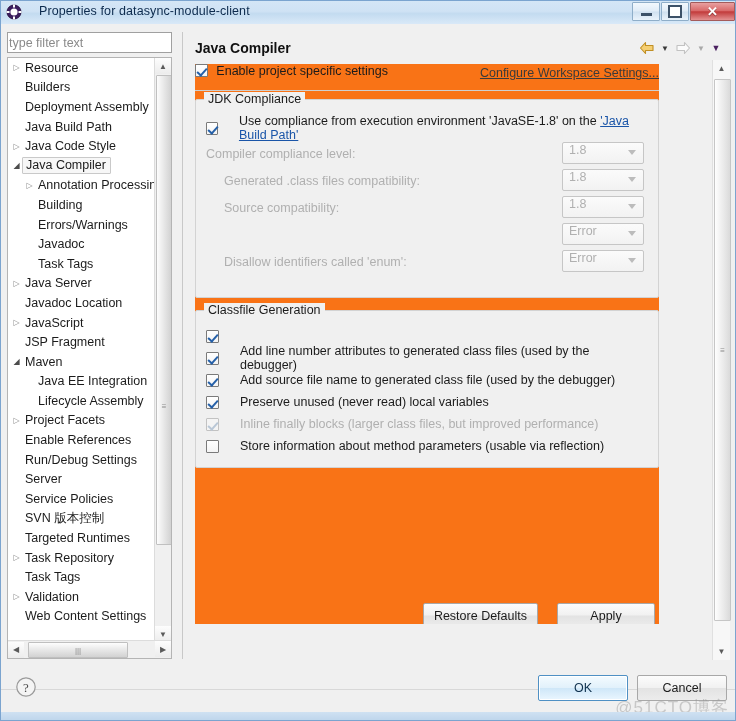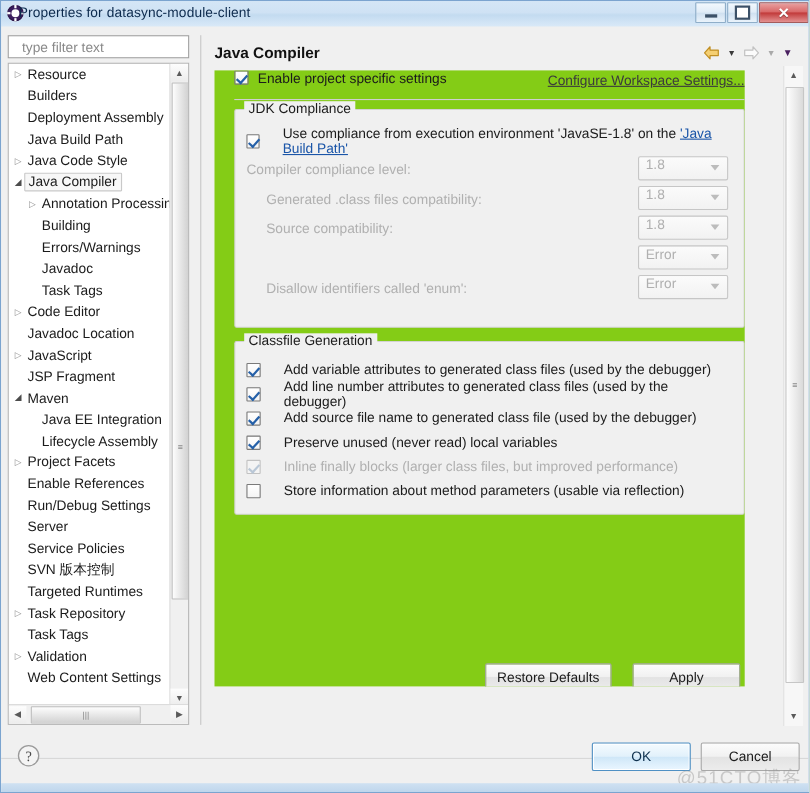--- a/index.html
+++ b/index.html
@@ -26,21 +26,21 @@
     width: 736px; height: 23px;
     background: linear-gradient(180deg,#d4e6f6 0%, #cfe2f4 45%, #c3dbf0 55%, #d9e9f8 100%);
     box-sizing: border-box;
   }
   .tb-icon {
     position: absolute; left: 5px; top: 3px;
     width: 16px; height: 16px;
   }
   .tb-icon svg { display:block; }
   .tb-title {
-    position: absolute; left: 16px; top: 3px;
+    position: absolute; left: 38px; top: 3px;
     font-size: 12.5px;
     color: #0c2a4d;
     white-space: nowrap;
     letter-spacing: .1px;
   }
   .tb-buttons { position:absolute; right:2px; top:1px; display:flex; gap:0px; }
   .tb-btn {
     width: 28px; height: 19px;
     box-sizing: border-box;
     border: 1px solid #8faec9;
@@ -69,21 +69,21 @@
   
   .filter-box {
     position: absolute; left: 6px; top: 8px;
     width: 165px; height: 21px;
     box-sizing: border-box;
     border: 1px solid #a0a0a0;
     background: #ffffff;
     font-family: "Liberation Sans", sans-serif;
     font-size: 12.5px;
     color: #7a7a7a;
-    padding: 2px 12px;
+    padding: 2px 1px;
     outline: none;
   }
   .filter-box::placeholder { color:#8a8a8a; opacity:1; }
 
   
   .tree-panel {
     position: absolute; left: 6px; top: 33px;
     width: 165px; height: 602px;
     box-sizing: border-box;
     background: #ffffff;
@@ -191,23 +191,22 @@
     position:absolute; right: 8px; top: 7px;
     display:flex; align-items:center; gap: 3px;
   }
   .nav-arrow { width:18px; height:18px; display:flex; align-items:center; justify-content:center; }
   .nav-chev { width:12px; height:18px; display:flex; align-items:center; justify-content:center; font-size:8px; color:#3a3a3a; }
   .nav-chev.purple { color:#4a2060; font-size:9px; }
 
   .content-inner {
     position:absolute; left: 12px; top: 32px;
     width: 464px; height: 560px;
-    background: #84cc16;
+    background: #f97316;
     overflow: hidden;
-    padding-left: 18px;
   }
 
   .row-top {
     position: relative; height: 22px;
   }
   .cb {
     display:inline-block;
     width: 13px; height: 13px;
     box-sizing: border-box;
     border: 1px solid #7a7a7a;
@@ -451,21 +450,21 @@
           <div class="tree-item indent-1">
             <span class="tw empty">·</span>
             <span class="tree-label">Javadoc</span>
           </div>
           <div class="tree-item indent-1">
             <span class="tw empty">·</span>
             <span class="tree-label">Task Tags</span>
           </div>
           <div class="tree-item">
             <span class="tw">▷</span>
-            <span class="tree-label">Code Editor</span>
+            <span class="tree-label">Java Server</span>
           </div>
           <div class="tree-item">
             <span class="tw empty">·</span>
             <span class="tree-label">Javadoc Location</span>
           </div>
           <div class="tree-item">
             <span class="tw">▷</span>
             <span class="tree-label">JavaScript</span>
           </div>
           <div class="tree-item">
@@ -629,21 +628,20 @@
 
             <div style="height:12px;"></div>
           </div>
         </div>
 
         <div class="group">
           <span class="group-title">Classfile Generation</span>
           <div class="group-inner" id="classfile-list" style="padding-top:14px;">
               <div class="crow">
                 <span class="cb checked"></span>
-                <span class="cb-label">Add variable attributes to generated class files (used by the debugger)</span>
               </div>
               <div class="crow">
                 <span class="cb checked"></span>
                 <span class="cb-label">Add line number attributes to generated class files (used by the debugger)</span>
               </div>
               <div class="crow">
                 <span class="cb checked"></span>
                 <span class="cb-label">Add source file name to generated class file (used by the debugger)</span>
               </div>
               <div class="crow">

